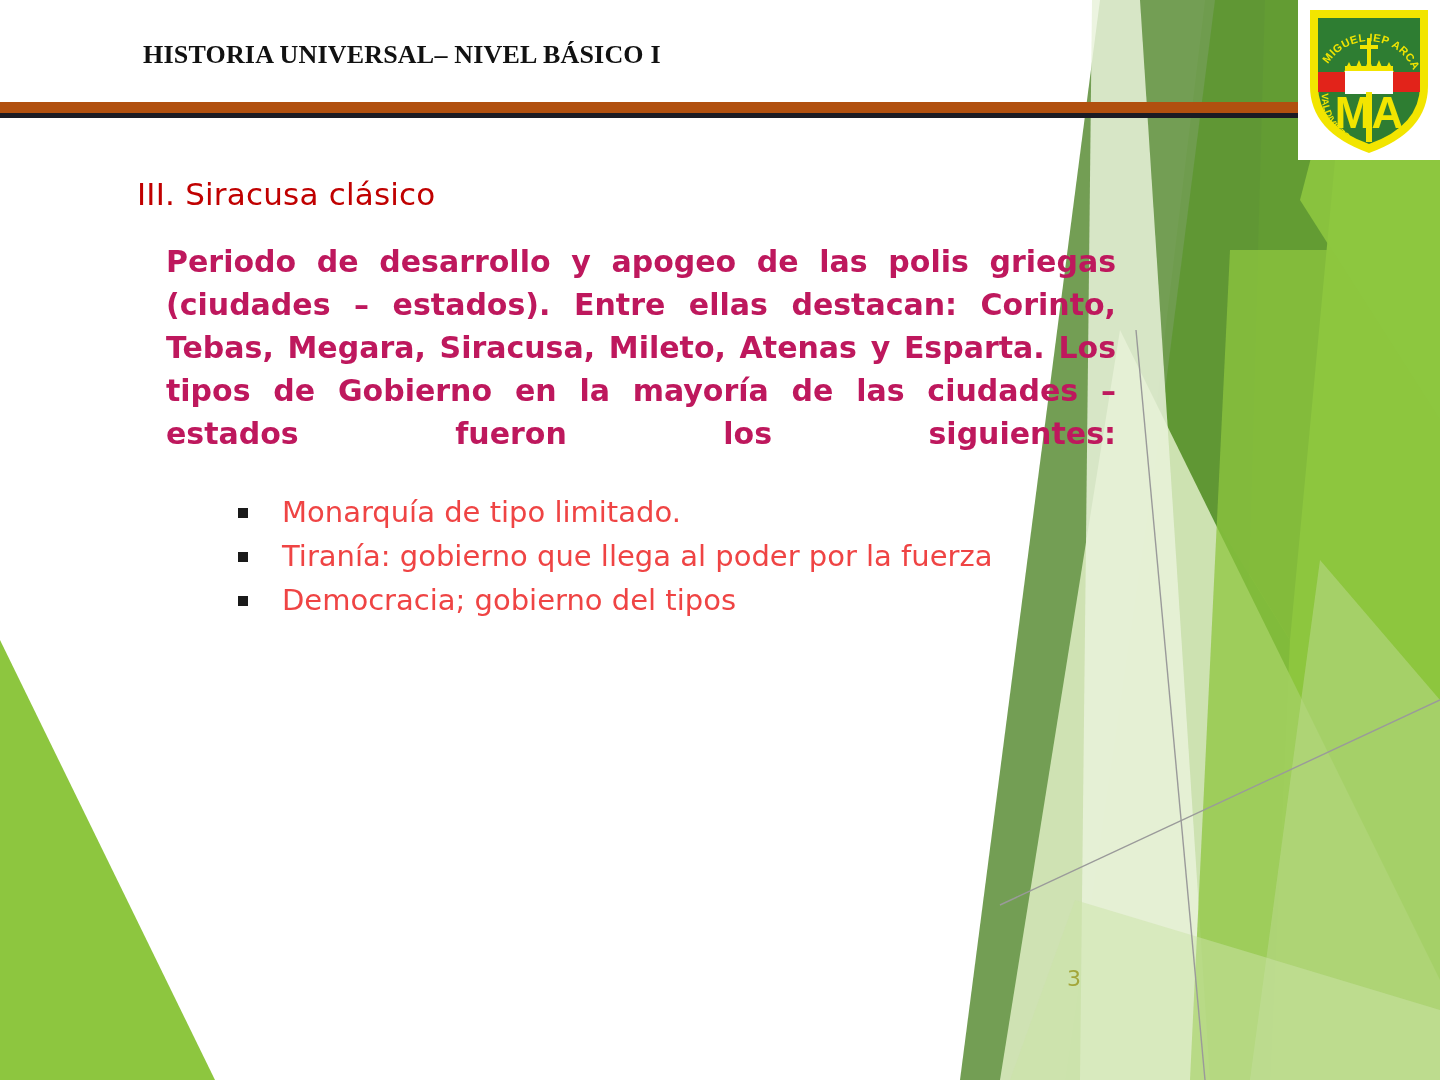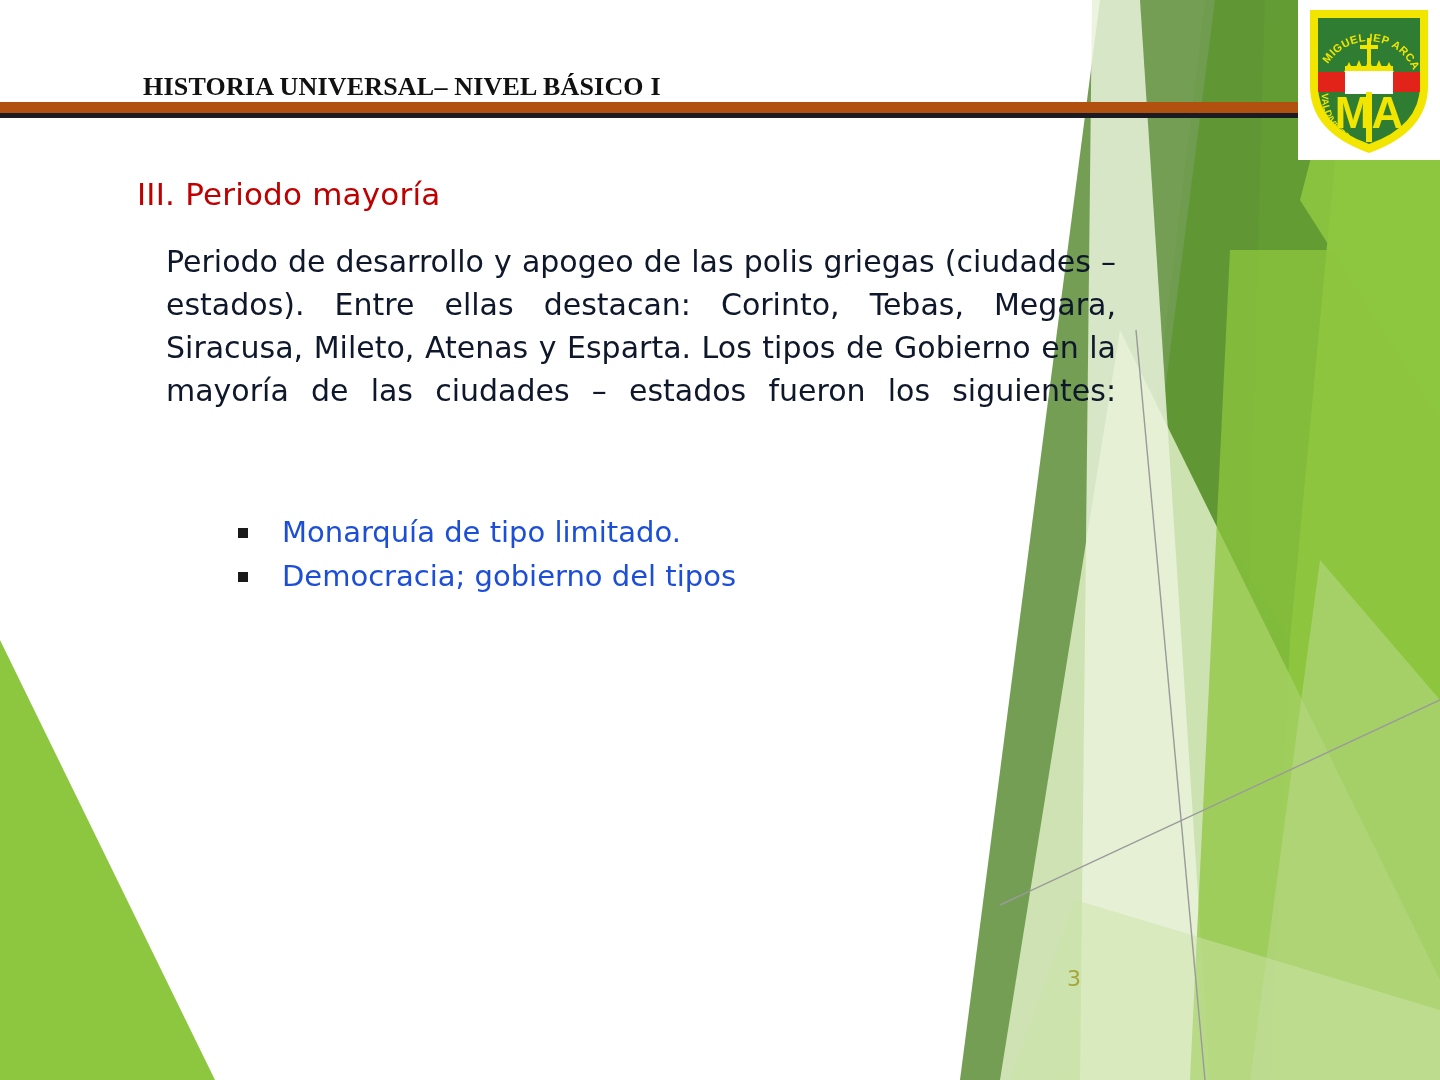--- a/index.html
+++ b/index.html
@@ -31,21 +31,20 @@
     position: absolute;
     left: 143px;
     top: 40px;
     font-family: "Liberation Serif", "DejaVu Serif", serif;
     font-weight: bold;
     font-size: 26px;
     letter-spacing: 0.2px;
     color: #111111;
     white-space: nowrap;
     z-index: 6;
-    margin-top: 32px;
   }
   #header-rule-brown {
     position: absolute;
     left: 0;
     top: 102px;
     width: 1440px;
     height: 12px;
     background: #B1500F;
     z-index: 5;
   }
@@ -90,40 +89,41 @@
     font-family: "DejaVu Sans", sans-serif;
     letter-spacing: 0.2px;
   }
   #intro-paragraph {
     position: absolute;
     left: 166px;
     top: 240px;
     width: 950px;
     font-size: 30px;
     line-height: 43px;
-    color: #0f172a;
+    color: #be185d;
     text-align: justify;
     text-justify: inter-word;
     font-family: "DejaVu Sans", sans-serif;
+    font-weight: bold;
   }
   #intro-paragraph.force-justify::after {
     content: "";
     display: inline-block;
     width: 100%;
   }
   #gov-list {
     position: absolute;
     left: 238px;
-    top: 510px;
+    top: 490px;
     list-style: none;
     margin: 0;
     padding: 0;
     font-size: 29px;
     line-height: 44px;
-    color: #1d4ed8;
+    color: #ef4444;
     font-family: "DejaVu Sans", sans-serif;
   }
   #gov-list li {
     position: relative;
     padding-left: 44px;
     white-space: nowrap;
   }
   .bullet-square {
     position: absolute;
     left: 0px;
@@ -217,31 +217,35 @@
       </text>
       <path id="arcBR" d="M82 147 A52 52 0 0 0 119 92" fill="none"></path>
       <text font-family="'Liberation Sans','DejaVu Sans',sans-serif" font-size="9.5" font-weight="bold" fill="#F2E500">
         <textPath href="#arcBR" startOffset="2%">S.M.P.</textPath>
       </text>
     </svg>
   </div>
 
   <div id="content">
 
-    <div id="section-heading">III. Periodo mayoría</div>
+    <div id="section-heading">III. Siracusa clásico</div>
 
     <div id="intro-paragraph" class="force-justify">Periodo de desarrollo y apogeo de las polis griegas (ciudades – estados). Entre ellas destacan: Corinto, Tebas, Megara, Siracusa, Mileto, Atenas y Esparta. Los tipos de Gobierno en la mayoría de las ciudades – estados fueron los siguientes:</div>
 
     <ul id="gov-list">
       <li>
         <span class="bullet-square"></span>
         <span>Monarquía de tipo limitado.</span>
       </li>
       <li>
         <span class="bullet-square"></span>
+        <span>Tiranía: gobierno que llega al poder por la fuerza</span>
+      </li>
+      <li>
+        <span class="bullet-square"></span>
         <span>Democracia; gobierno del tipos</span>
       </li>
     </ul>
   </div>
 
   <div id="page-number">3</div>
 
 </div>
 
 </body></html>

